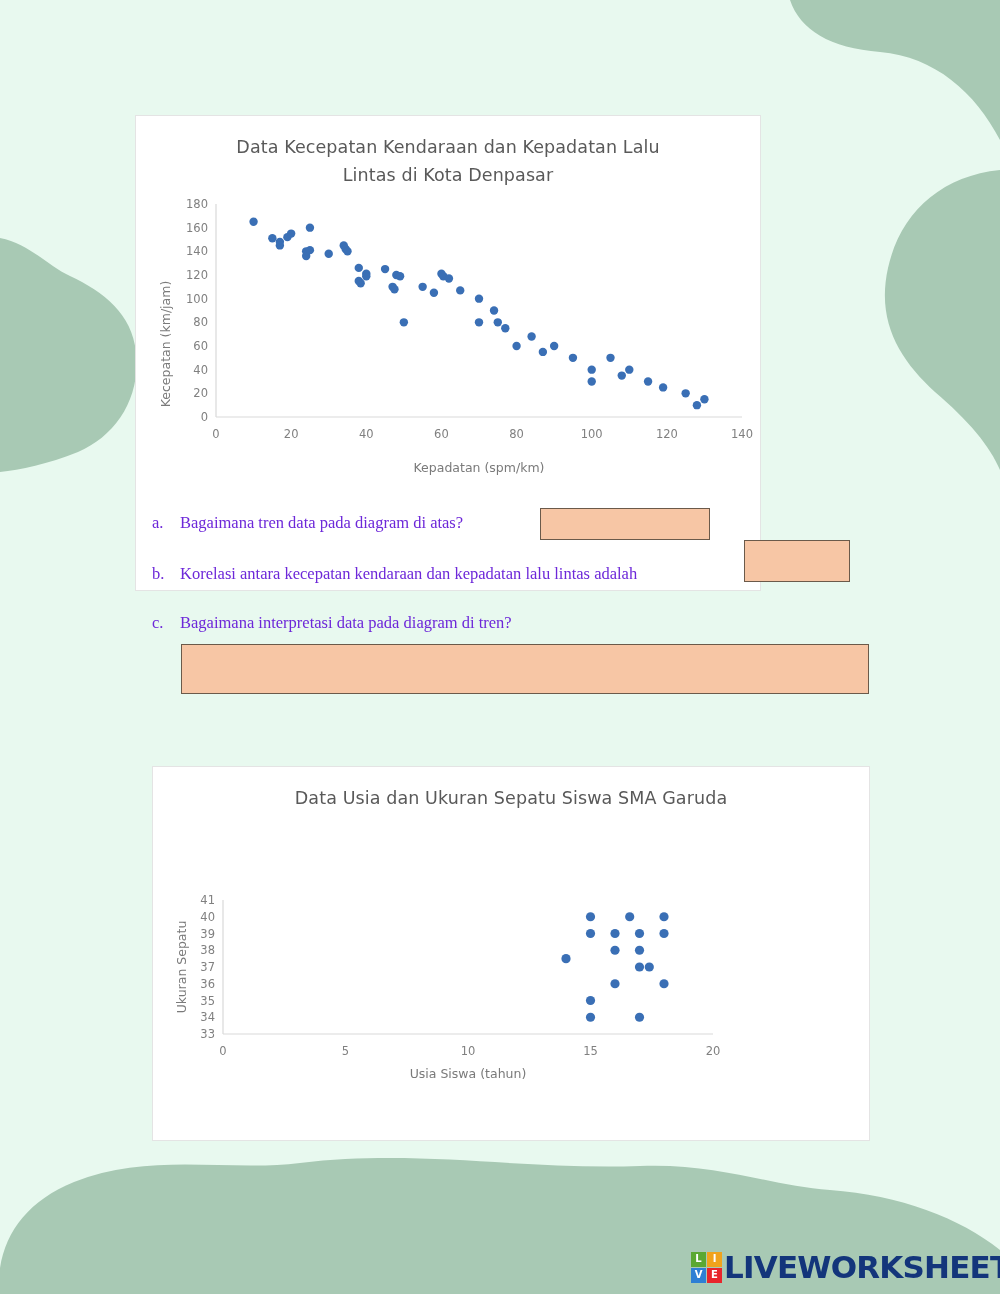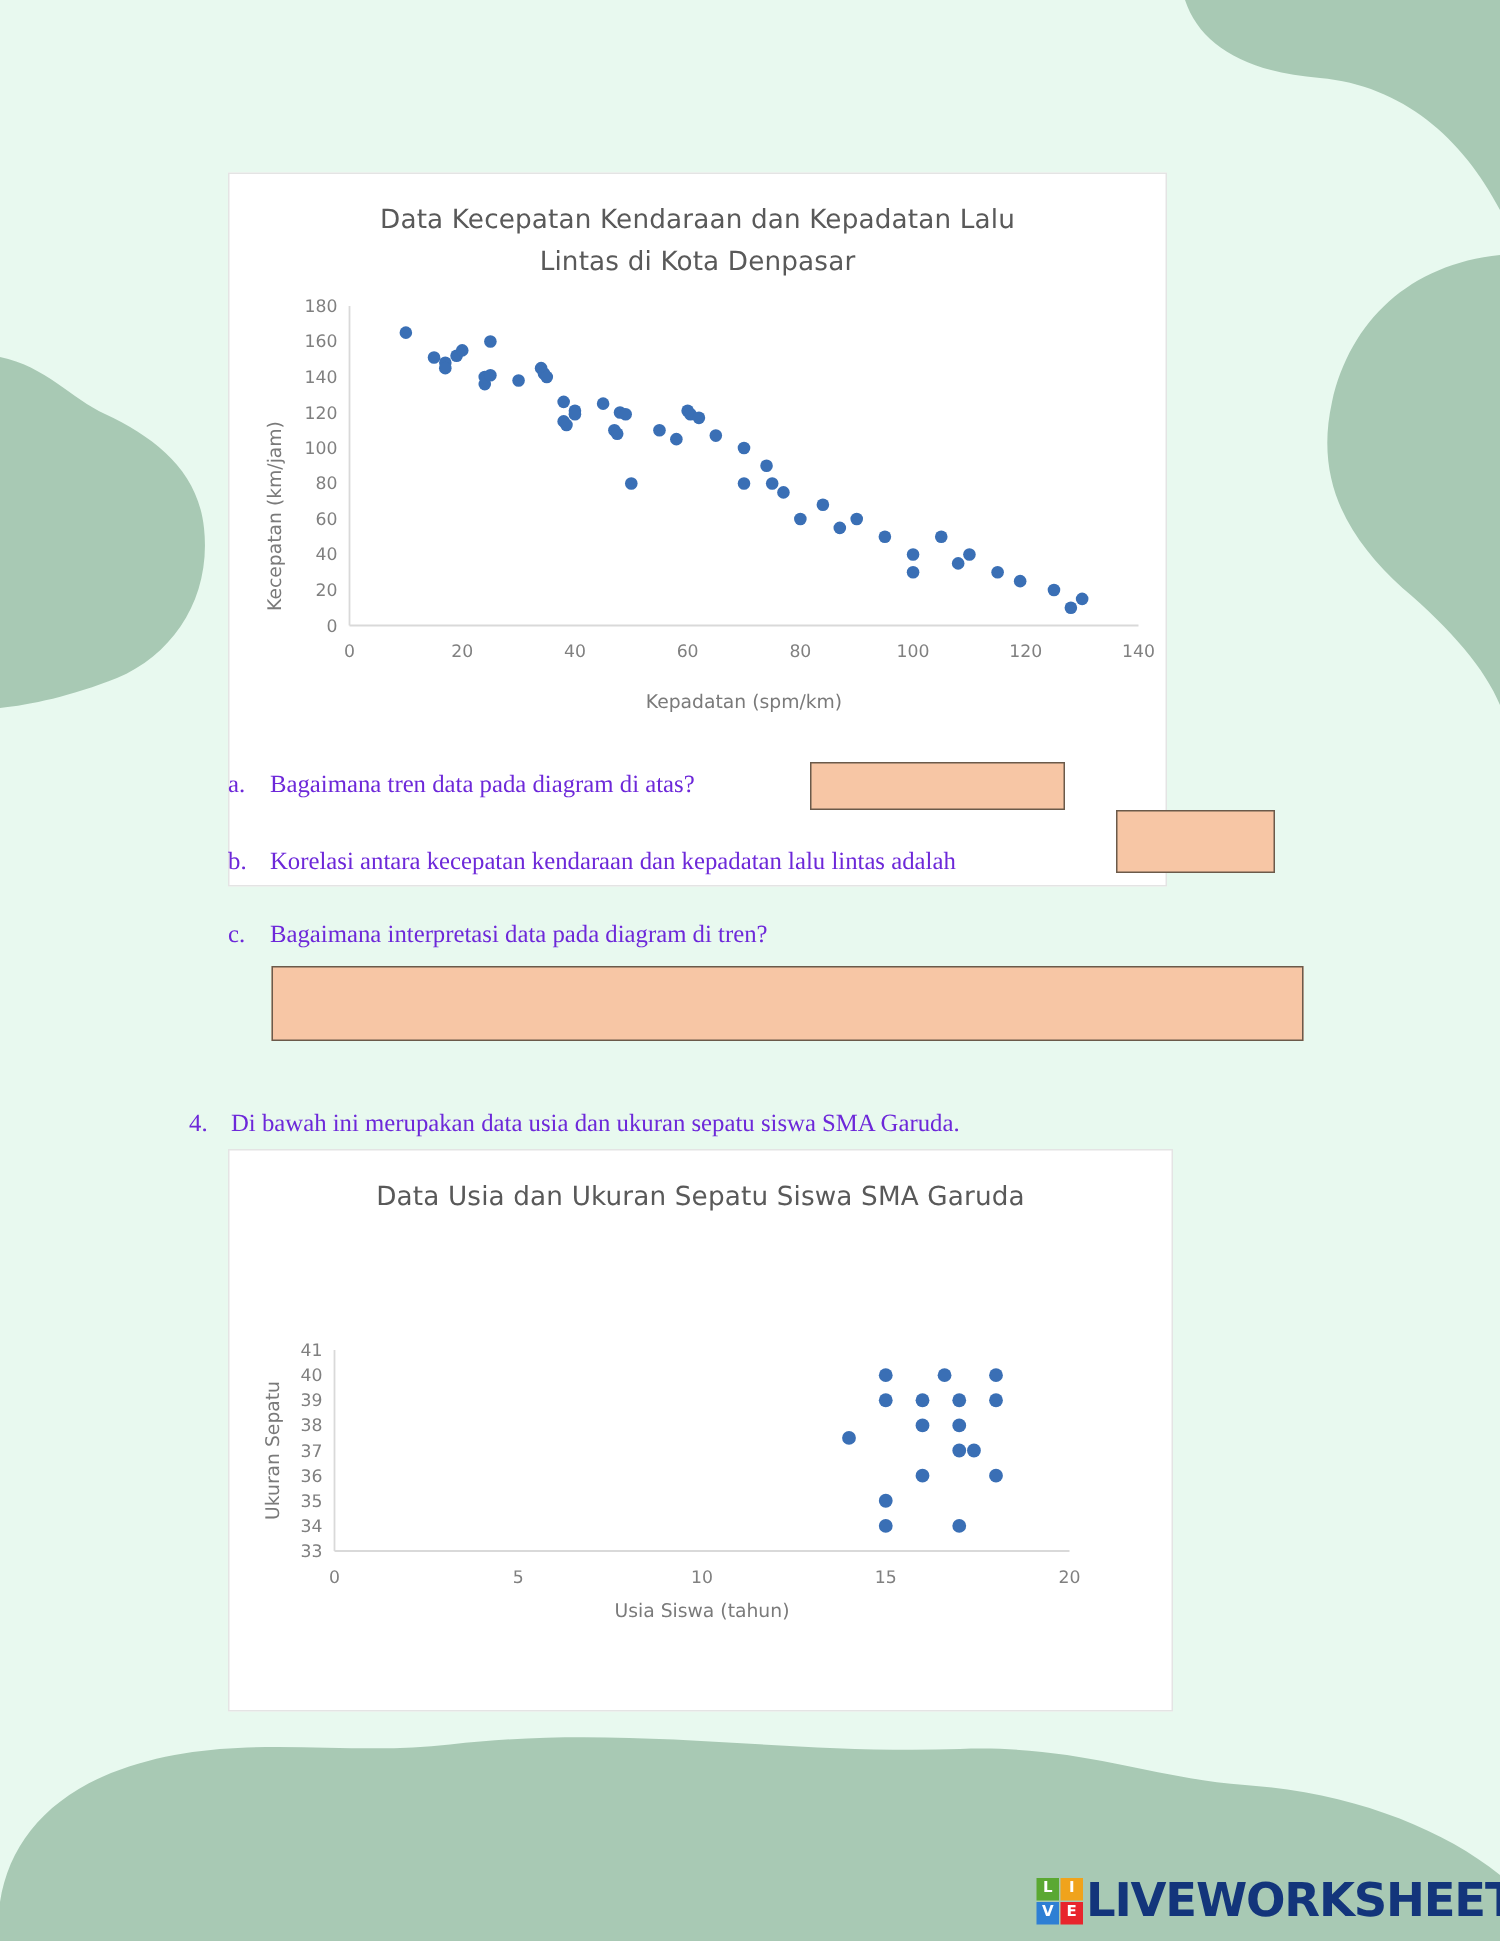--- a/index.html
+++ b/index.html
@@ -30,22 +30,22 @@
     inset: 0;
   }
 
   
   .chart-card {
     position: absolute;
     background: #ffffff;
     border: 1px solid #e4e4e4;
     box-sizing: border-box;
   }
-  #chart1-card { left: 152px; top: 115px; width: 626px; height: 476px; }
-  #chart2-card { left: 152px; top: 766px; width: 630px; height: 375px; }
+  #chart1-card { left: 135px; top: 115px; width: 626px; height: 476px; }
+  #chart2-card { left: 152px; top: 766px; width: 718px; height: 375px; }
 
   .chart-title {
     text-align: center;
     color: #595959;
     font-family: "DejaVu Sans", sans-serif;
     font-weight: 400;
     letter-spacing: .1px;
   }
   #chart1-card .chart-title {
     font-size: 17.5px;
@@ -246,23 +246,20 @@
   <div class="q-row" id="q-b" style="left:152px; top:564px;">
     <span class="q-marker">b.</span><span>Korelasi antara kecepatan kendaraan dan kepadatan lalu lintas adalah</span>
   </div>
   <div class="answer-box" style="left:744px; top:540px; width:106px; height:42px;" title=""></div>
 
   <div class="q-row" id="q-c" style="left:152px; top:613px;">
     <span class="q-marker">c.</span><span>Bagaimana interpretasi data pada diagram di tren?</span>
   </div>
   <div class="answer-box" style="left:181px; top:644px; width:688px; height:50px;" title=""></div>
 
-  <div class="q-row" id="q-4" style="left:126px; top:739px;">
-    <span class="q-marker">4.</span><span>Di bawah ini merupakan data usia dan ukuran sepatu siswa SMA Garuda.</span>
-  </div>
 
   <div class="chart-card" id="chart2-card">
     <div class="chart-title">Data Usia dan Ukuran Sepatu Siswa SMA Garuda</div>
     <div class="plot-wrap" id="chart2-plot">
       <svg width="706" height="305" viewBox="0 0 706 305">
         <text class="axis-title" transform="translate(33,155) rotate(-90)" text-anchor="middle">Ukuran Sepatu</text>
         <line class="axis-line" x1="70" y1="88" x2="70" y2="222"></line>
         <line class="axis-line" x1="70" y1="222" x2="560" y2="222"></line>
         <g id="chart2-yticks">
             <text class="tick-text" x="62" y="226" text-anchor="end">33</text>

